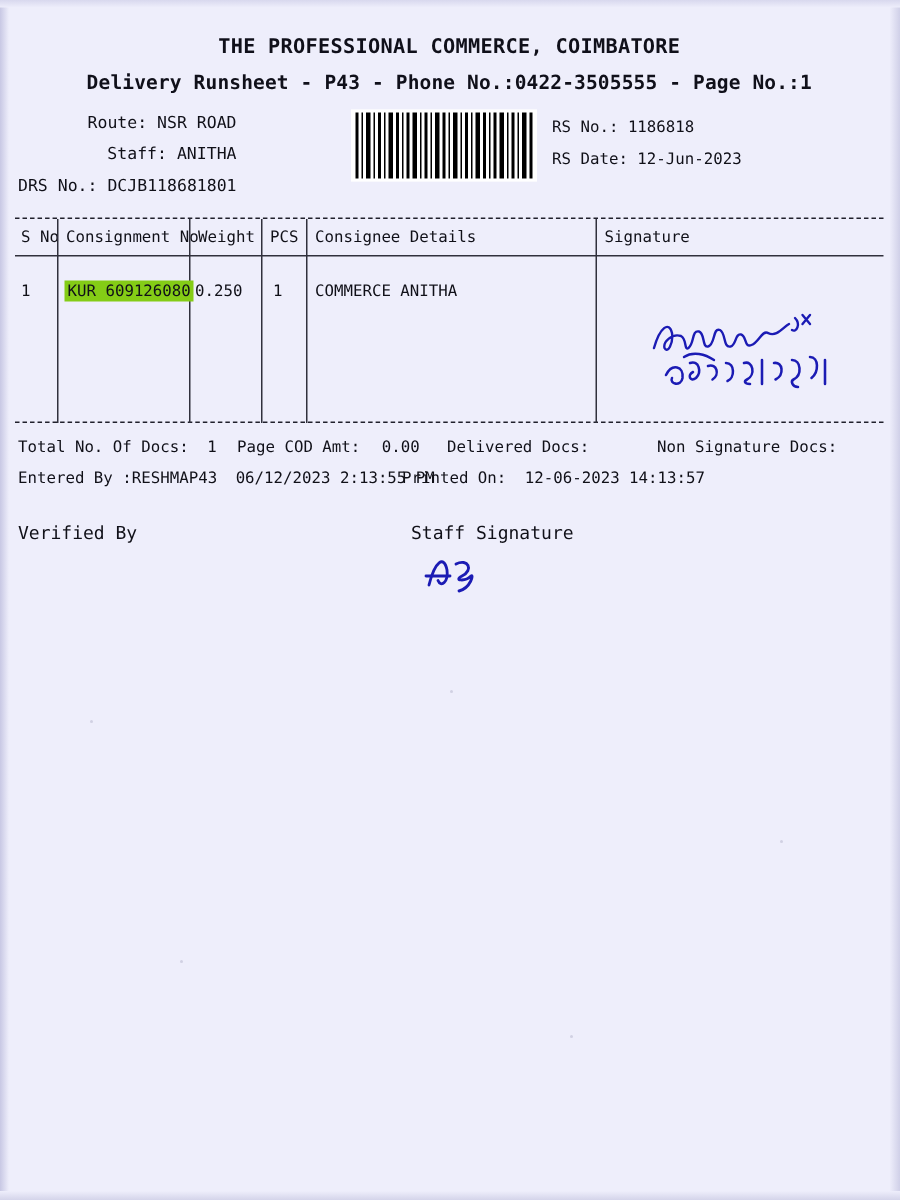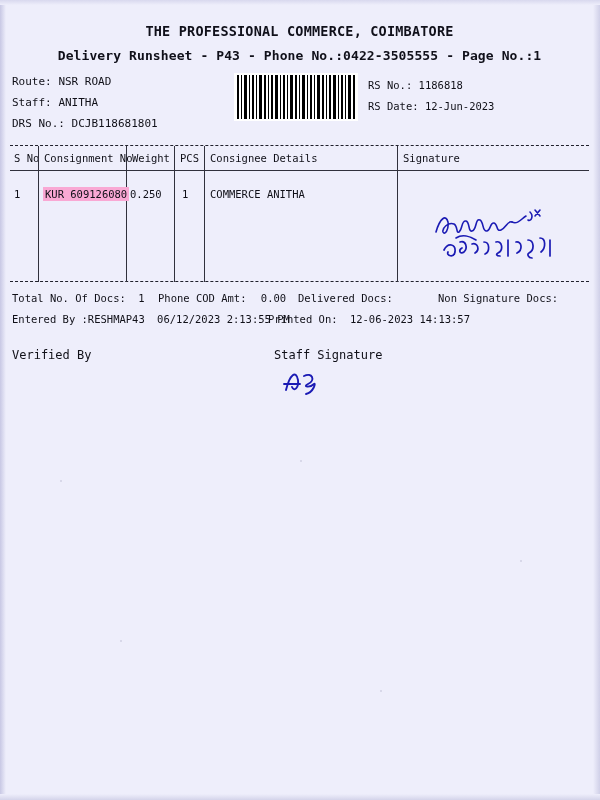--- a/index.html
+++ b/index.html
@@ -74,20 +74,21 @@
     margin-top: 8px;
     height: 74px;
   }
   .meta-left {
     position: absolute;
     left: 6px;
     top: 0;
     font-size: 11px;
     line-height: 21px;
     color: #101018;
+    text-align: right;
   }
   .meta-right {
     position: absolute;
     left: 362px;
     top: 4px;
     font-size: 10.5px;
     line-height: 21px;
     color: #101018;
   }
   .barcode-wrap {
@@ -138,21 +139,21 @@
     color: #101018;
     white-space: nowrap;
   }
   .row-sep {
     position: absolute;
     left: 0;
     right: 0;
     border-top: 1px solid #30303c;
   }
   .consign-hl {
-    background: #f9a8d4;
+    background: #84cc16;
     padding: 1px 2px;
   }
   .totals {
     margin: 7px 6px 0 6px;
     font-size: 10.5px;
     line-height: 19px;
     color: #101018;
     position: relative;
   }
   .totline span { display: inline-block; }
@@ -318,21 +319,21 @@
     </div>
 
     <div class="dashline" style="margin-top:-1px;"></div>
 
     <div class="totals">
       <div class="totline">
         <span class="t1">
           <span>Total No. Of Docs:</span>
           <span style="padding-left:6px;">1</span>
         </span><span class="t2">
-          <span>Phone COD Amt:</span>
+          <span>Page COD Amt:</span>
           <span style="padding-left:8px;">0.00</span>
         </span><span class="t3">Delivered Docs:</span><span>Non Signature Docs:</span>
       </div>
       <div class="entered">
         <span class="e1">
           <span>Entered By :RESHMAP43</span>
           <span style="padding-left:6px;">06/12/2023 2:13:55 PM</span>
         </span>
         <span class="e2">
           <span>Printed On:</span>

